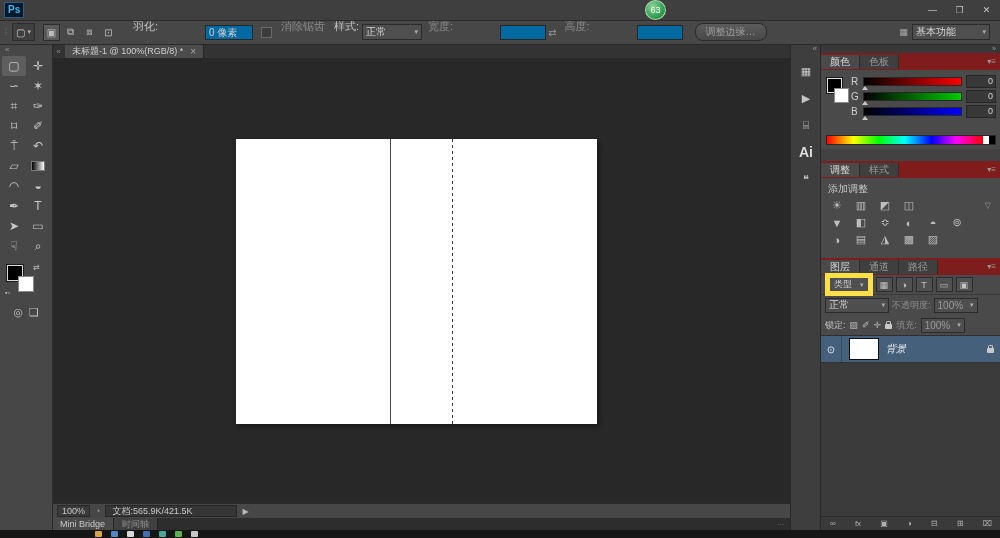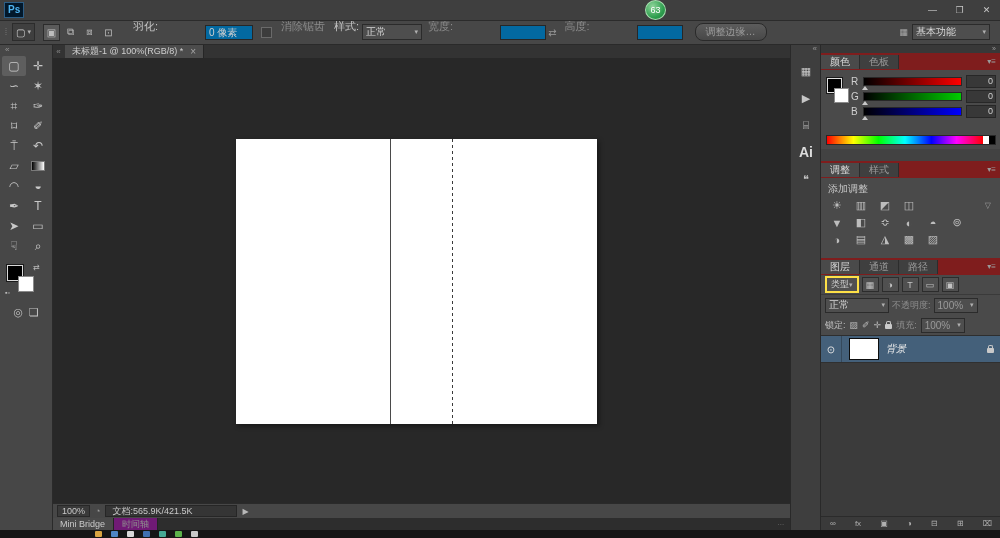--- a/index.html
+++ b/index.html
@@ -72,21 +72,21 @@
          background:repeating-linear-gradient(to bottom,#3a3a3a 0 3px,transparent 3px 6px);}
   .statusbar{height:14px;background:#474747;border-top:1px solid #2a2a2a;display:flex;align-items:center;
              gap:5px;font-size:9px;color:#c9c9c9;padding:0 5px;}
   .zoombox{background:#3a3a3a;border:1px solid #282828;height:10px;line-height:10px;padding:0 4px;}
   .statico{color:#9a9a9a;font-size:9px;}
   .docinfo{background:#353535;border:1px solid #262626;height:10px;line-height:10px;padding:0 6px;min-width:118px;}
   .expand{color:#b8b8b8;font-size:8px;}
   .bottomtabs{height:12px;background:#2d2d2d;display:flex;align-items:stretch;}
   .btab{font-size:9px;display:flex;align-items:center;padding:0 8px;border-right:1px solid #232323;}
   .btab.act{background:#4a4a4a;color:#c9c9c9;}
-  .btab.inact{background:#701a75;color:#8f8f8f;}
+  .btab.inact{background:#404040;color:#8f8f8f;}
   .btgrip{margin-left:auto;color:#6f6f6f;font-size:8px;display:flex;align-items:center;padding-right:6px;}
   
   .dockstrip{position:absolute;left:790px;top:44px;width:30px;height:486px;background:#3e3e3e;
              border-left:1px solid #292929;display:flex;flex-direction:column;align-items:center;z-index:3;}
   .dk-collapse{height:12px;color:#969696;font-size:8px;align-self:flex-end;padding-right:4px;}
   .dockstrip .dicon{width:24px;height:24px;display:flex;align-items:center;justify-content:center;
                     color:#c6c6c6;font-size:11px;margin-top:3px;}
   .dockstrip .dicon.ai{font-size:14px;font-weight:bold;color:#ddd;}
   
   .panels{position:absolute;left:820px;top:44px;width:180px;height:486px;background:#424242;
@@ -120,21 +120,21 @@
   .spectrum{position:absolute;left:5px;right:5px;bottom:4px;height:8px;border:1px solid #282828;display:flex;}
   .spec-hue{flex:1;background:linear-gradient(to right,#f00,#ff0 17%,#0f0 33%,#0ff 50%,#00f 67%,#f0f 83%,#f00);}
   .spec-w{width:6px;background:#fff;} .spec-b{width:6px;background:#000;}
   
   .adj-title{font-size:10px;color:#c6c6c6;padding:4px 7px 2px;}
   .adj-row{display:flex;gap:4px;padding:0 6px;margin-bottom:2px;align-items:center;}
   .adj{width:20px;height:15px;display:flex;align-items:center;justify-content:center;color:#bdbdbd;font-size:11px;}
   .adj-more{margin-left:auto;color:#9a9a9a;font-size:8px;padding-right:4px;}
   
   .lp-filter{height:19px;display:flex;align-items:center;gap:3px;padding:0 4px;border-bottom:1px solid #3a3a3a;}
-  .kind{display:flex;align-items:center;gap:0;background:#505050;border:2px solid #fde047;height:13px;
+  .kind{display:flex;align-items:center;gap:8px;background:#505050;border:5px solid #fde047;height:13px;
         font-size:9px;color:#d0d0d0;padding:0 4px;}
   .ficon{width:15px;height:13px;background:#505050;border:1px solid #2c2c2c;color:#c3c3c3;font-size:9px;
          display:flex;align-items:center;justify-content:center;}
   .lp-blend{height:20px;display:flex;align-items:center;gap:3px;padding:0 4px;font-size:9px;}
   .dd-blend{width:56px;height:13px;}
   .lbl-dim{color:#8e8e8e;}
   .dd-op{width:36px;height:13px;color:#9a9a9a;}
   .lp-lock{height:20px;display:flex;align-items:center;gap:4px;padding:0 4px;font-size:9px;color:#c3c3c3;}
   .lockico{color:#b5b5b5;font-size:9px;}
   .clock{position:relative;display:inline-block;width:7px;height:5px;background:#c9c9c9;border-radius:1px;margin-top:3px;}

